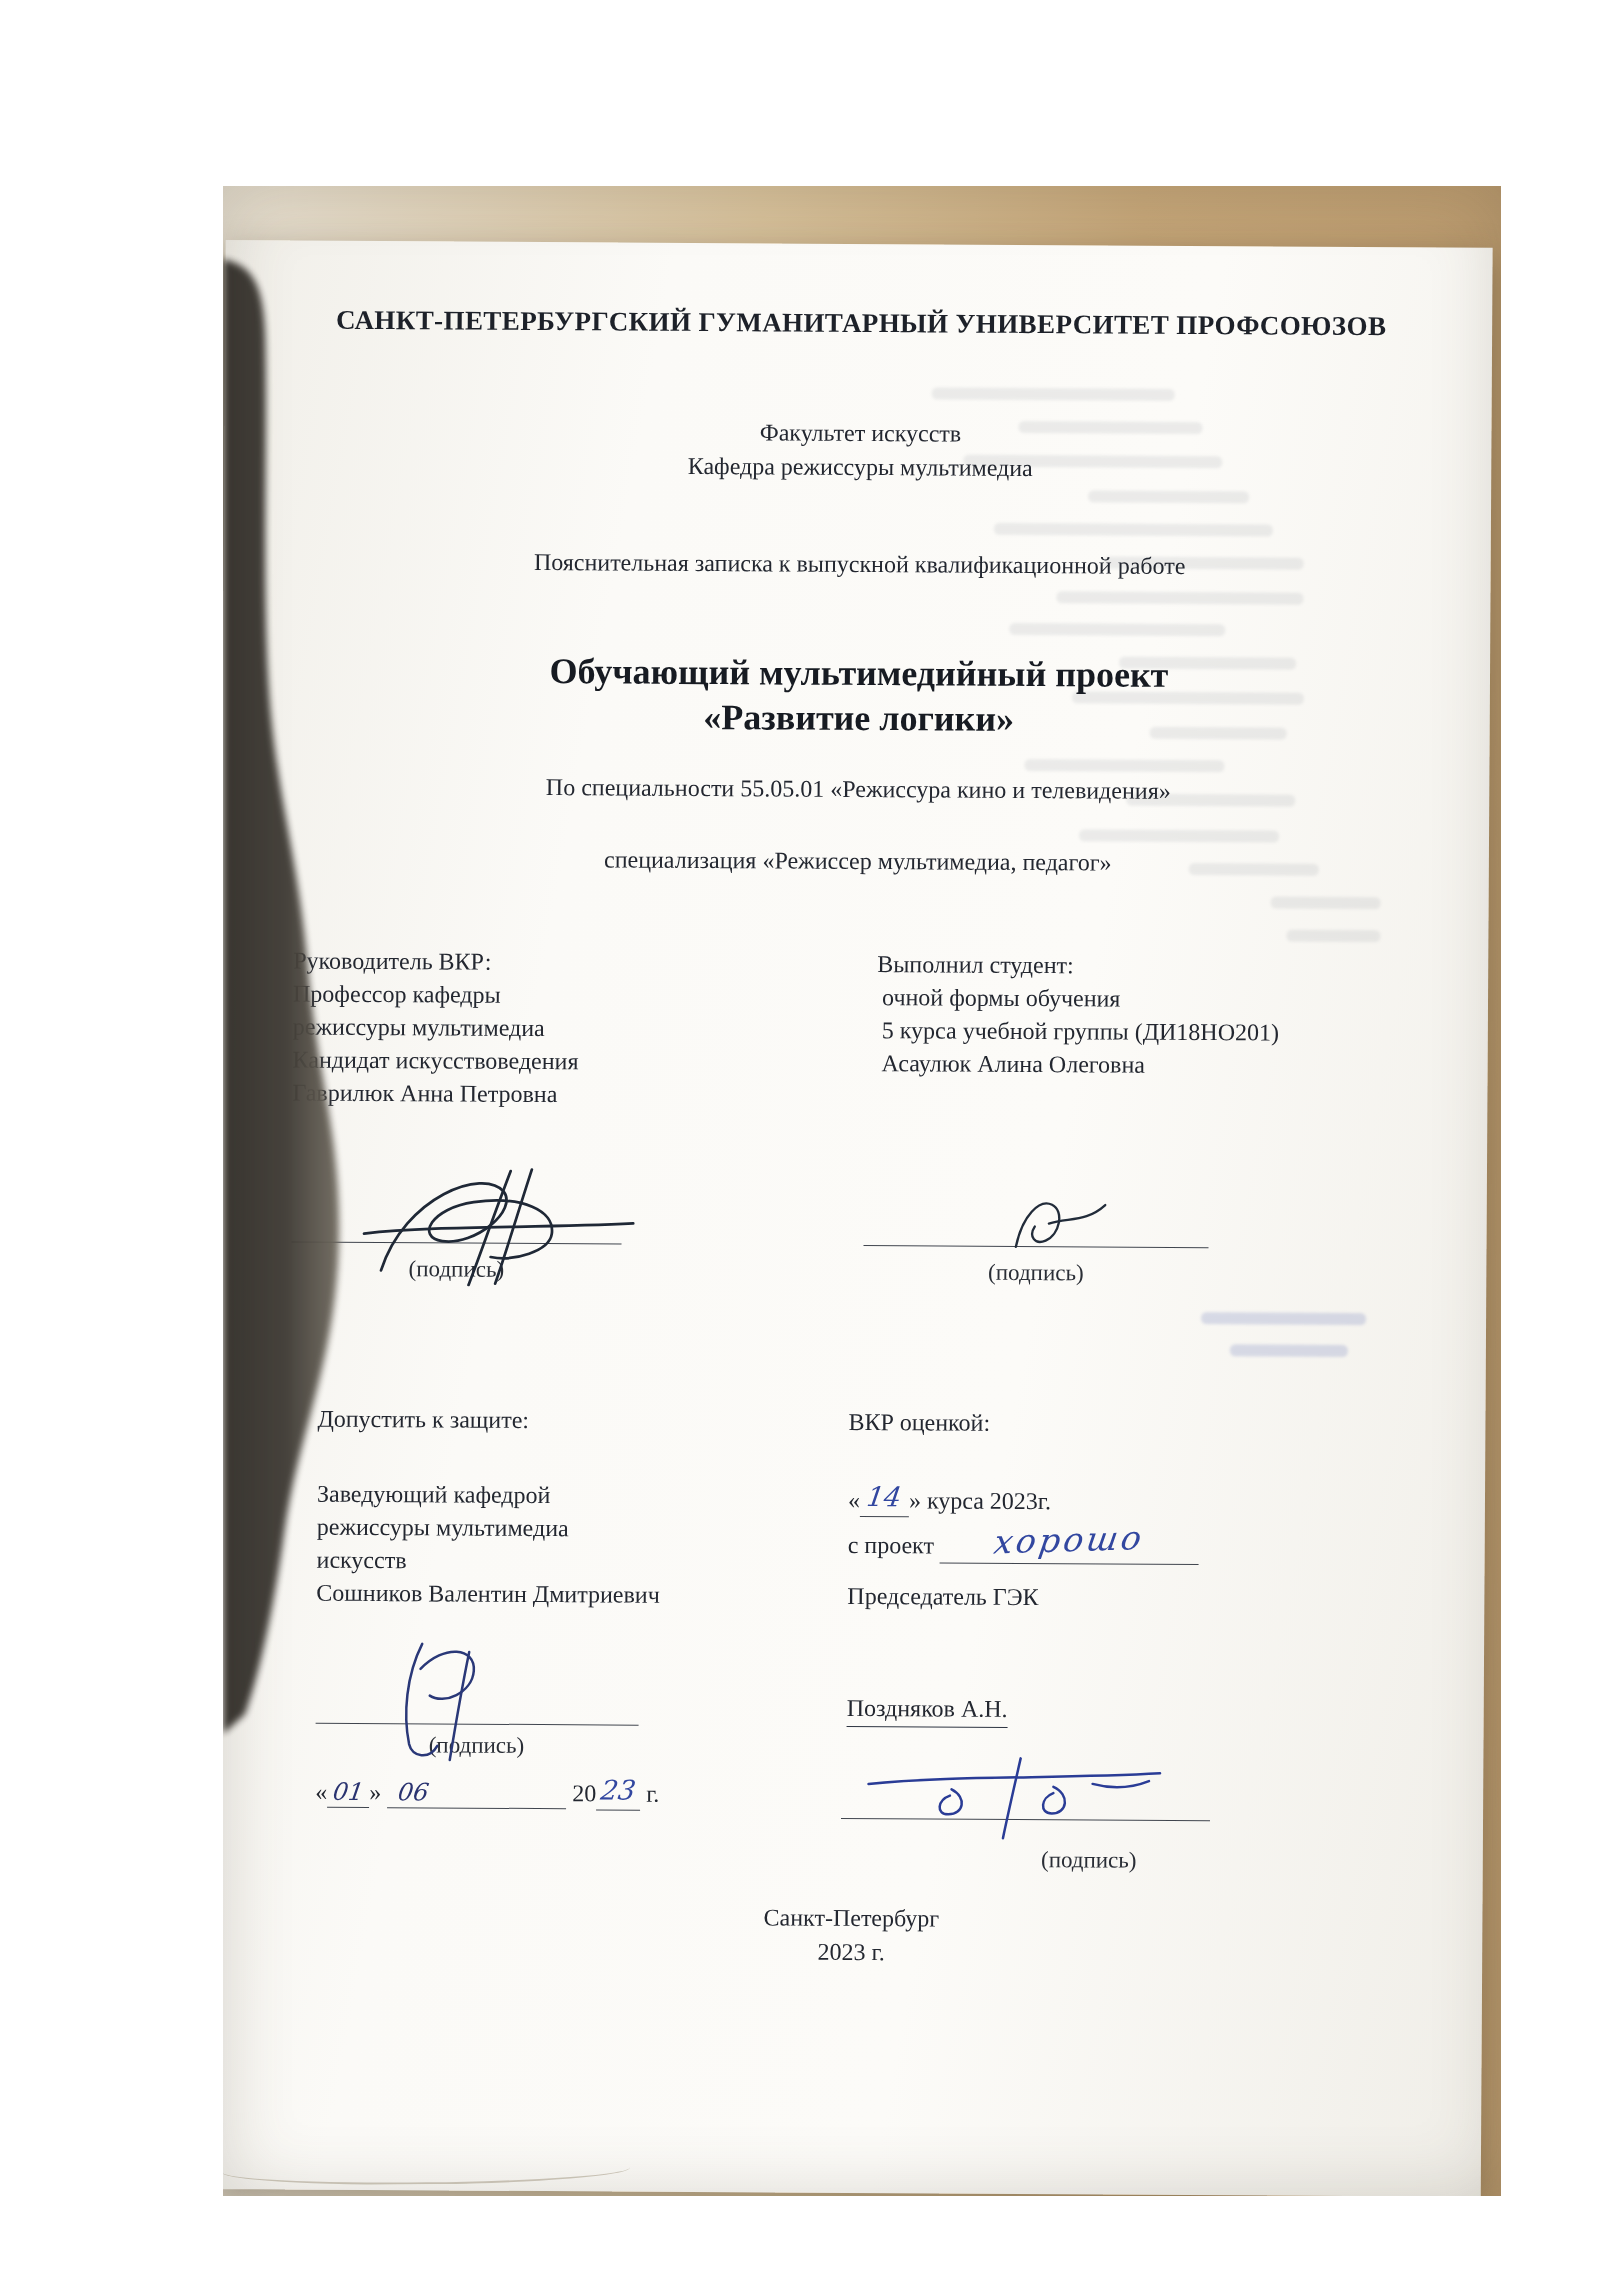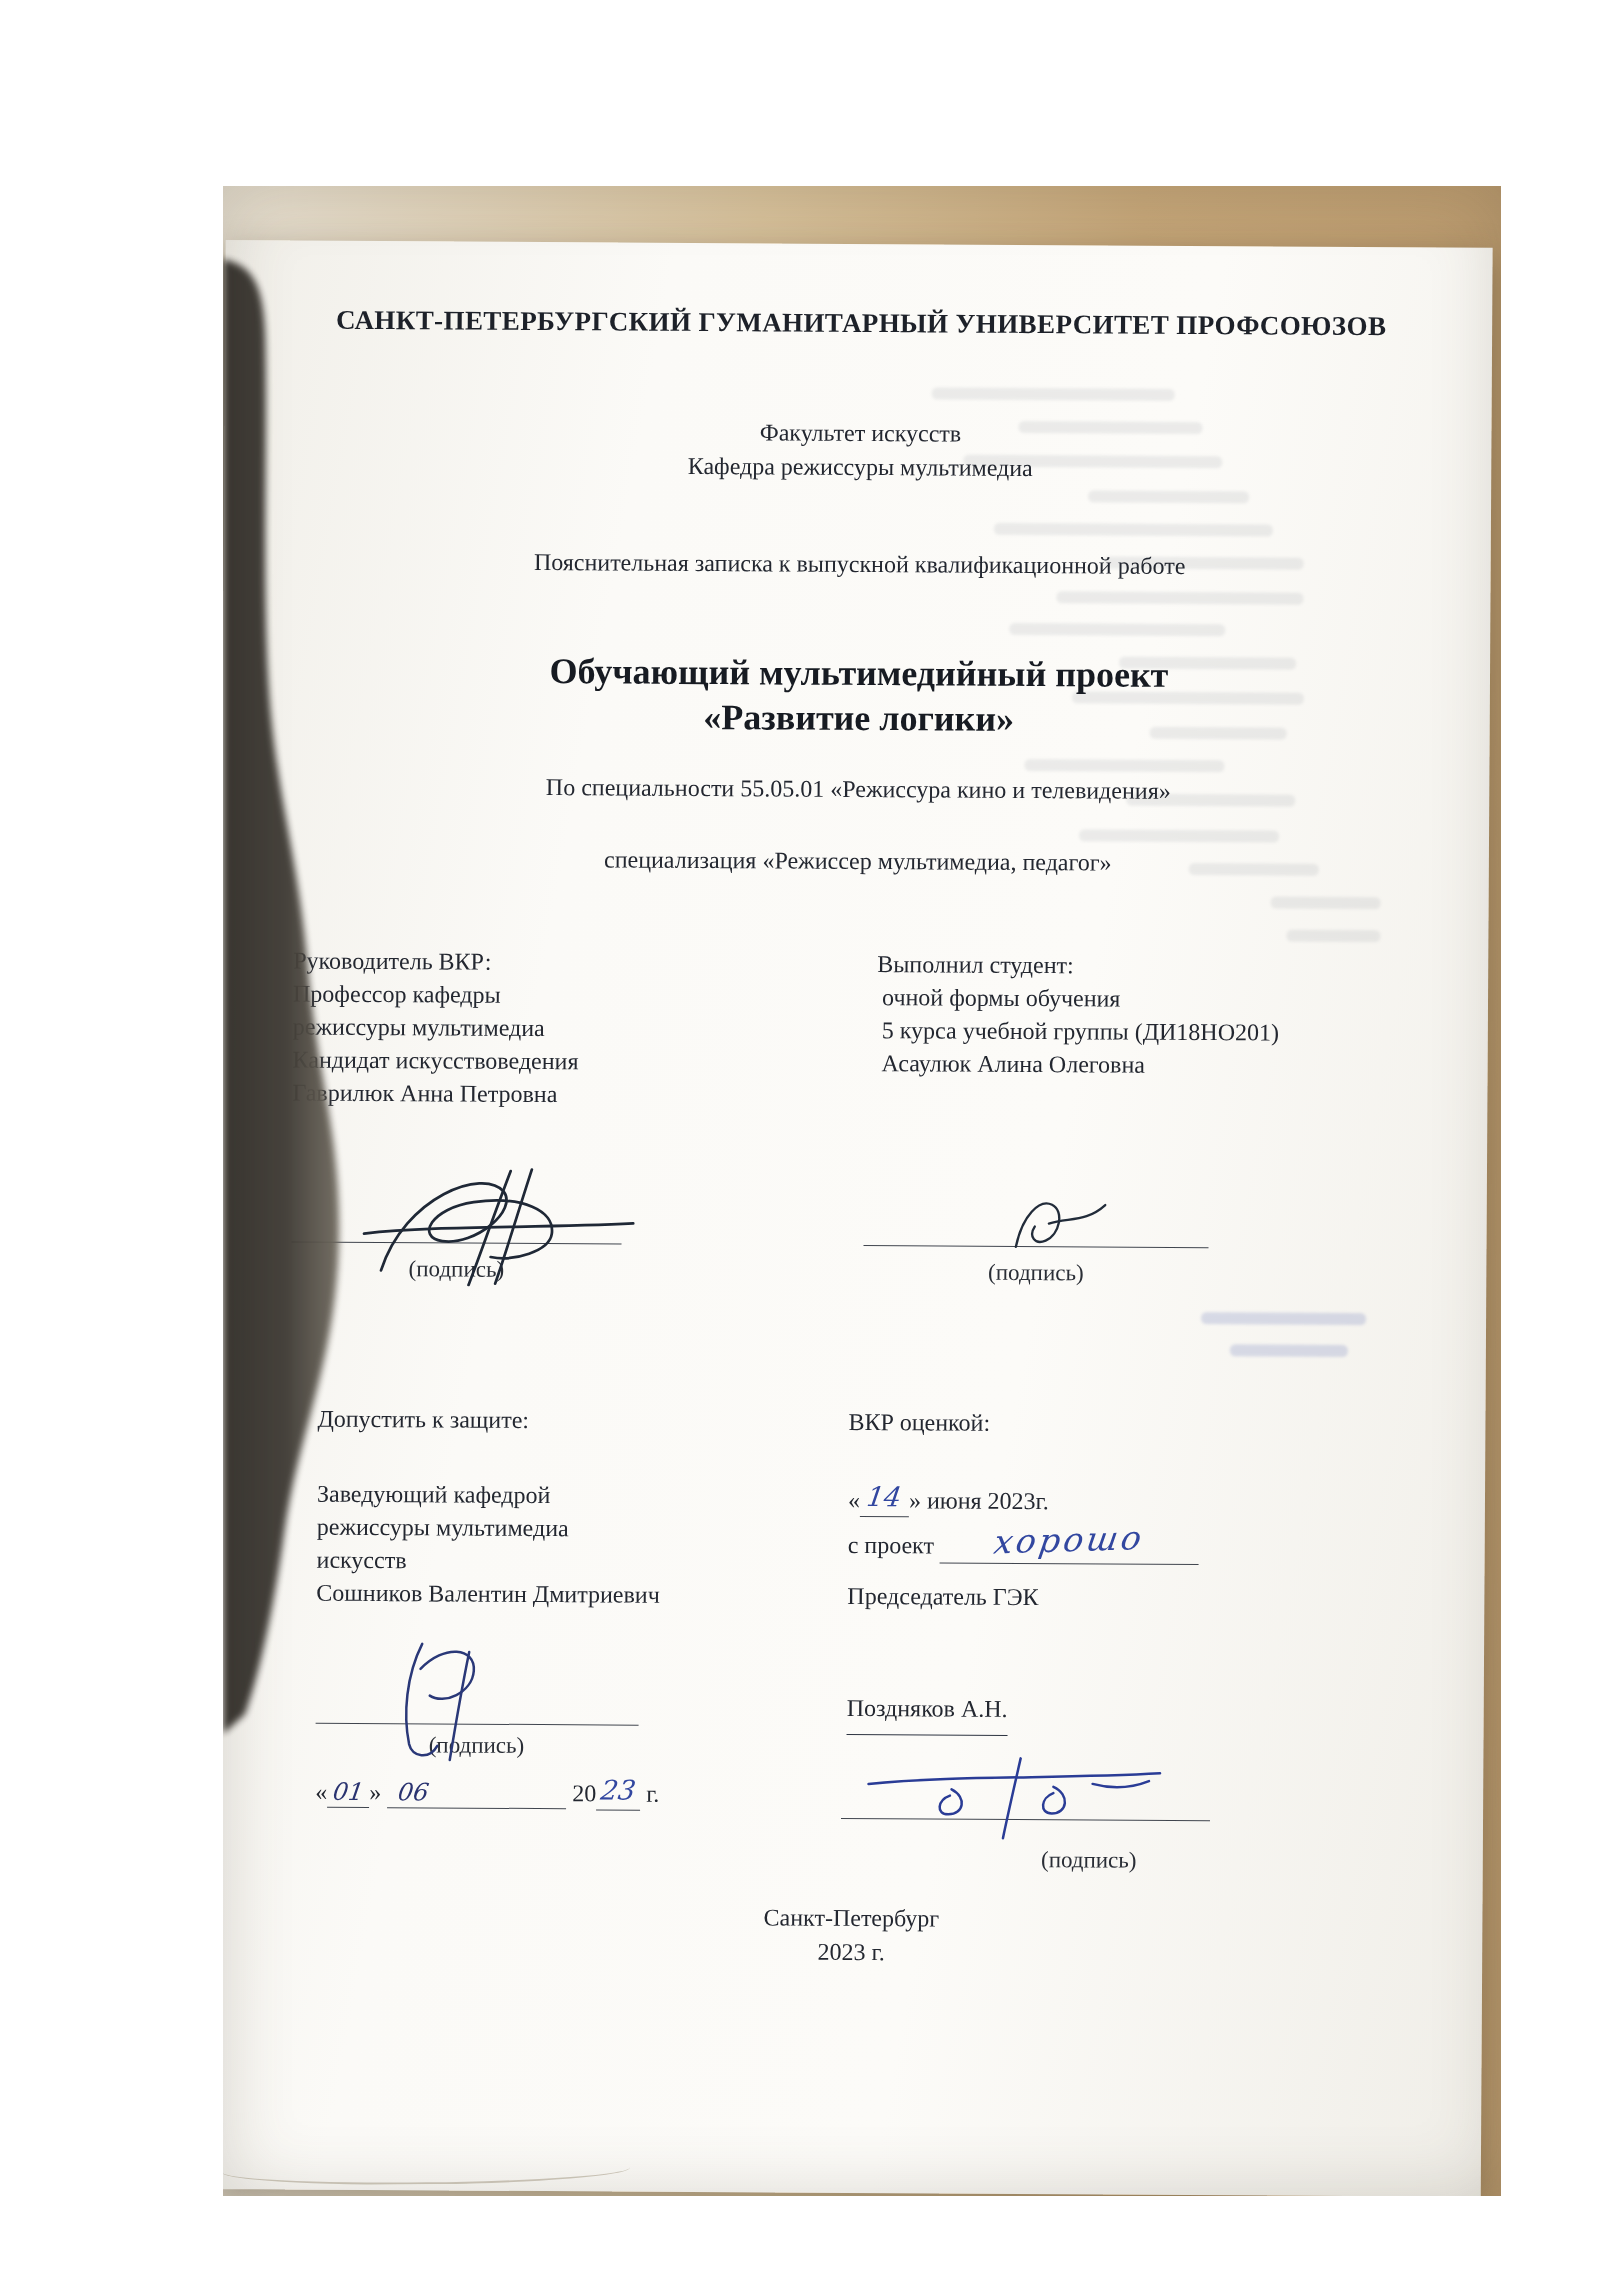--- a/index.html
+++ b/index.html
@@ -41,21 +41,21 @@
     position:absolute; white-space:nowrap; z-index:2;
     font-family:"Liberation Serif","DejaVu Serif",serif;
     color:#232730; font-size:24px; line-height:1.25;
   }
   .c { left:0; right:0; text-align:center; }
   .b { font-weight:bold; }
   .university { font-size:27px; letter-spacing:0.4px; color:#1d2129; }
   .maintitle  { font-size:36px; color:#171b22; }
   .cap { font-size:23px; text-align:center; color:#2a2e36; }
   .sigline { position:absolute; z-index:2; border-bottom:1.6px solid #40454e; height:0; }
-  .uname { display:inline-block; border-bottom:1.6px solid #2c3340; padding-bottom:11px; }
+  .uname { display:inline-block; border-bottom:1.6px solid #2c3340; padding-bottom:3px; }
   .slot {
     display:inline-block; border-bottom:1.6px solid #40454e;
     text-align:center; vertical-align:baseline;
   }
   .hand {
     font-family:"DejaVu Serif",serif; font-style:italic;
     color:#3247a0; display:inline-block; transform:skewX(-8deg);
   }
   .hand-dark { color:#2a3370; }
   .grade-hand {
@@ -162,21 +162,21 @@
 
         <div class="t" style="top:1591px;left:102px">
           <span>«</span><span class="slot" style="width:42px"><span class="hand hand-dark">01</span></span><span>»</span>
           <span class="slot" style="width:168px;text-align:left;padding-left:11px"><span class="hand hand-dark">06</span></span>
           <span>20</span><span class="slot" style="width:44px"><span class="hand day-hand">23</span></span>
           <span>г.</span>
         </div>
 
         <div class="t" style="top:1221px;left:633px">ВКР оценкой:</div>
         <div class="t" style="top:1296px;left:633px">
-          <span>«</span><span class="slot" style="width:49px"><span class="hand day-hand">14</span></span><span>» июня 2023г.</span>
+          <span>«</span><span class="slot" style="width:49px"><span class="hand day-hand">14</span></span><span>» курса 2023г.</span>
         </div>
         <div class="t" style="top:1335px;left:633px">
           <span>с проект</span>
           <span class="slot" style="width:259px"><span class="hand grade-hand">хорошо</span></span>
         </div>
         <div class="t" style="top:1395px;left:633px">Председатель ГЭК</div>
         <div class="t" style="top:1507px;left:633px">
           <span class="uname">Поздняков А.Н.</span>
         </div>
 

